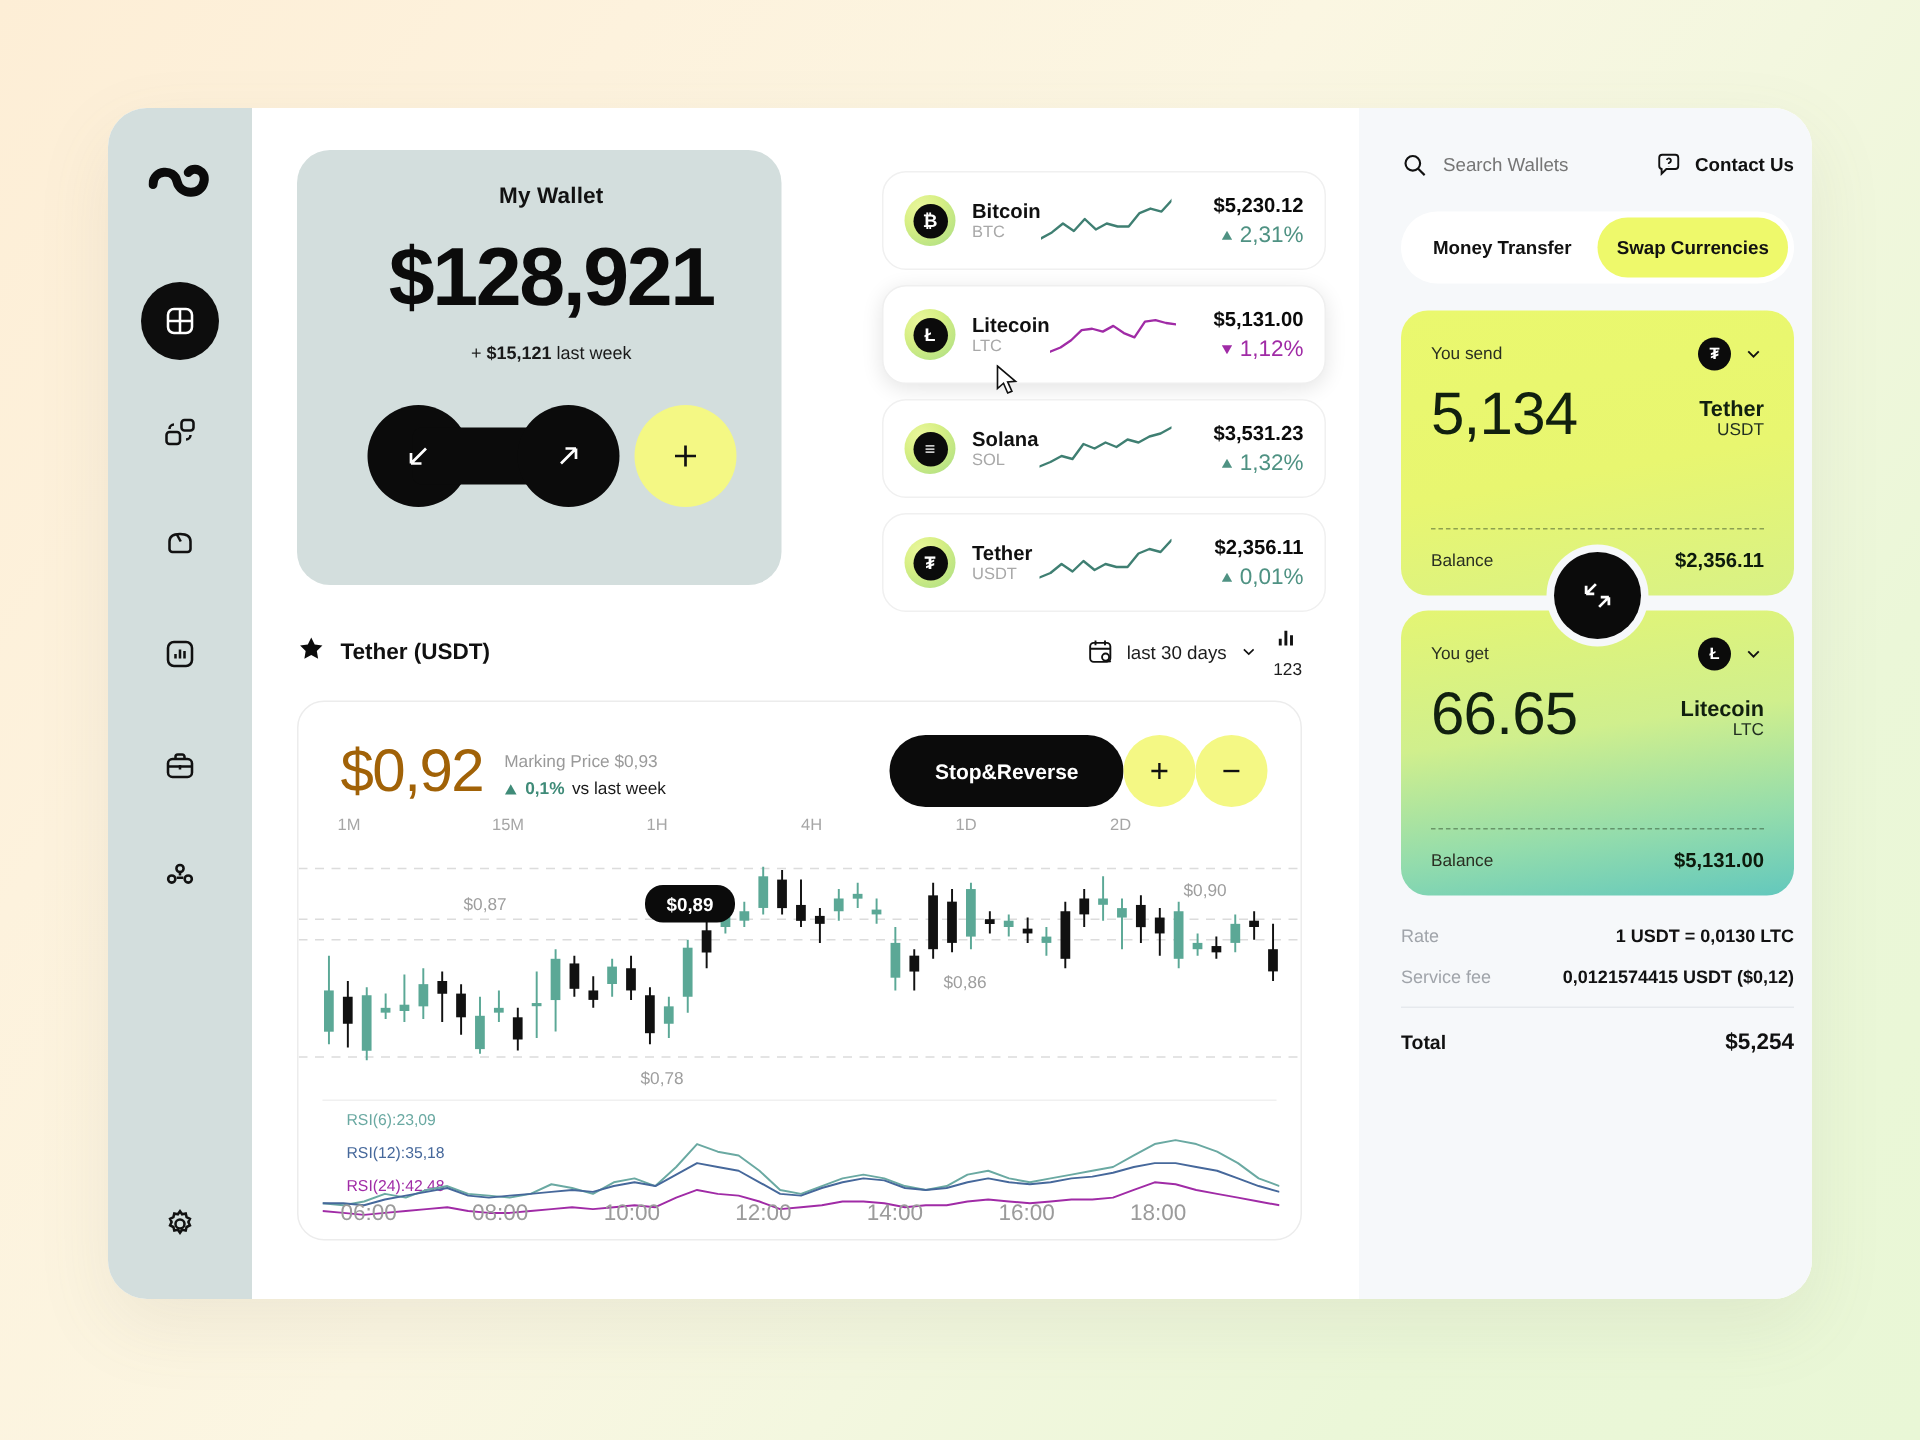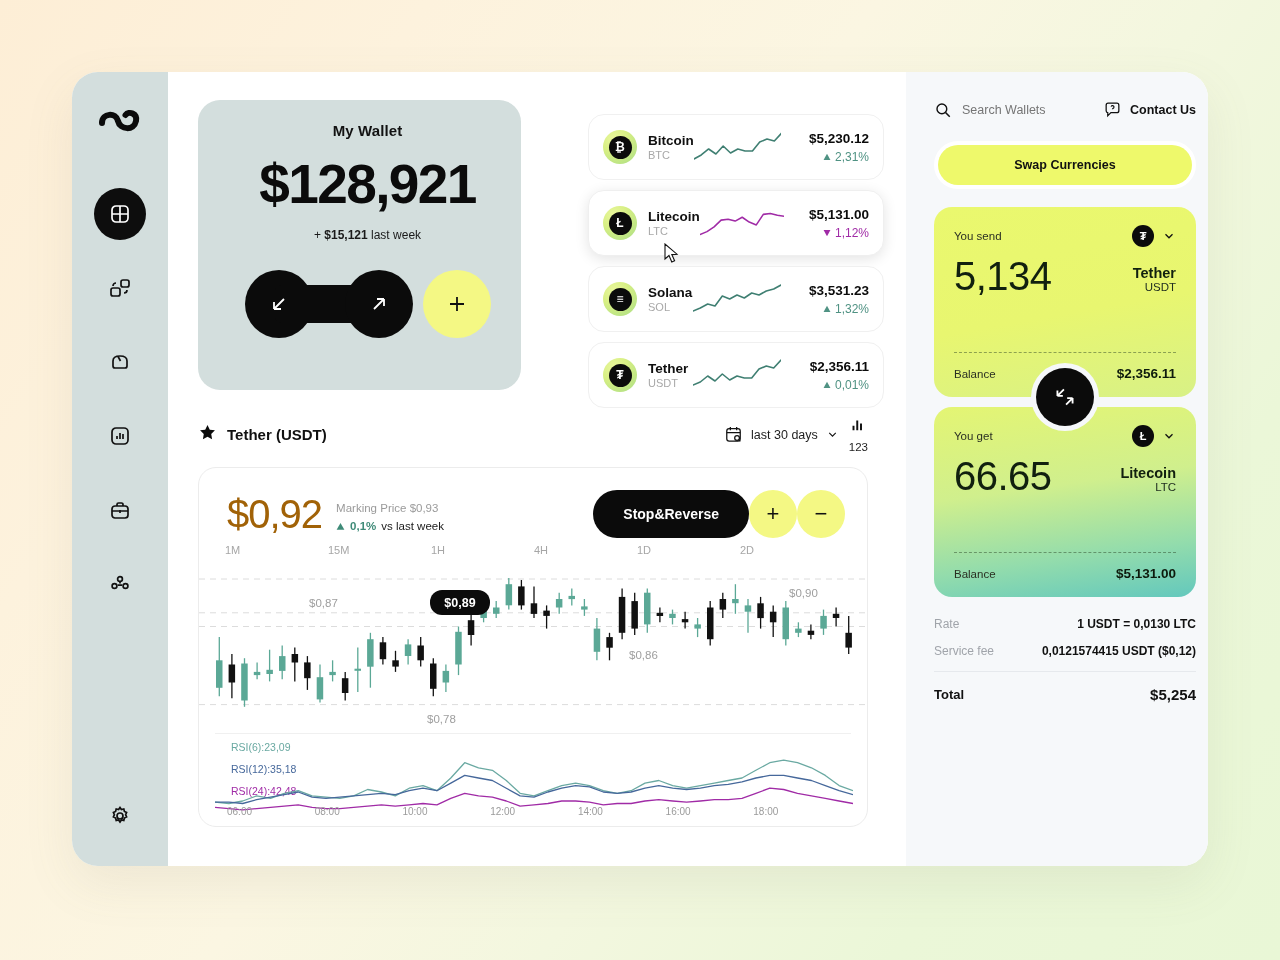--- a/index.html
+++ b/index.html
@@ -111,21 +111,21 @@
     display: flex; align-items: center; justify-content: center; cursor: pointer;
     font-size: 22px; color: #111; border: none;
   }
   .tf-row {
     display: flex; padding: 6px 24px 0 26px; font-size: 11px; color: #a6a6a6;
   }
   .tf-row span { flex: 1; cursor: pointer; }
   .candle-area { position: relative; height: 175px; margin-top: 2px; }
   .rsi-area { position: relative; height: 86px; border-top: 1px solid #f0f0f0; margin: 0 16px; }
   .rsi-legend { position: absolute; left: 16px; top: 7px; font-size: 10.5px; display: flex; gap: 10px; flex-direction: column; }
-  .xaxis { position: absolute; bottom: 2px; left: 12px; right: 10px; display: flex; font-size: 10px; color: #9b9b9b; }
+  .xaxis { position: absolute; bottom: 2px; left: 12px; right: 10px; display: flex; font-size: 15px; color: #9b9b9b; }
   .xaxis span { flex: 1; }
 
   
   .wl-head { display: flex; align-items: center; width: 296px; }
   .wl-title { font-size: 15px; font-weight: 700; color: #111; }
   .wl-dots { margin-left: auto; letter-spacing: 2px; font-size: 17px; color: #111; cursor: pointer; line-height: 1; }
   .wl-list { margin-top: 14px; display: flex; flex-direction: column; gap: 10px; }
   .wl-item {
     width: 296px; height: 66px; border-radius: 16px; background: #fff;
     border: 1px solid #f0f0f0; display: flex; align-items: center; padding: 0 14px;
@@ -141,21 +141,21 @@
     width: 23px; height: 23px; border-radius: 50%; background: #0b0b0b;
     display: flex; align-items: center; justify-content: center;
     color: #fff; font-size: 12px; font-weight: 700;
   }
   .coin-names { margin-left: 11px; }
   .coin-name { font-size: 13.5px; font-weight: 700; color: #101010; line-height: 1.25; }
   .coin-sym { font-size: 11px; color: #a8a8a8; }
   .spark { margin-left: auto; width: 88px; height: 36px; }
   .wl-right { text-align: right; margin-left: 10px; width: 78px; }
   .wl-price { font-size: 13.5px; font-weight: 700; color: #0b0b0b; }
-  .wl-chg { font-size: 12px; margin-top: 4px; display: flex; align-items: center; justify-content: flex-end; gap: 4px; }
+  .wl-chg { font-size: 15px; margin-top: 4px; display: flex; align-items: center; justify-content: flex-end; gap: 4px; }
   .up { color: #4f9283; } .down { color: #a02ba6; }
 
   
   .right { width: 318px; flex: 0 0 318px; background: #f6f8fa; padding: 28px 28px 0 28px; }
   .r-top { display: flex; align-items: center; }
   .search-wrap { display: flex; align-items: center; gap: 10px; flex: 1; cursor: text; }
   .search-input {
     border: none; background: transparent; font-family: inherit;
     font-size: 12.5px; color: #9a9ea3; outline: none; width: 120px;
   }
@@ -612,20 +612,21 @@
       <div class="contact">
         <svg width="19" height="19" viewBox="0 0 24 24" fill="none" stroke="#111" stroke-width="1.6">
           <path d="M4 6.5a2.5 2.5 0 0 1 2.5-2.5h11A2.5 2.5 0 0 1 20 6.5v7a2.5 2.5 0 0 1-2.5 2.5H10l-4 4v-4a2.5 2.5 0 0 1-2-2.5z"></path>
           <path d="M10.3 8.4a1.8 1.8 0 1 1 2.3 2.2c-.5.3-.7.7-.7 1.2M12 13.9v.1" stroke-width="1.5"></path>
         </svg>
         <span>Contact Us</span>
       </div>
     </div>
 
     <div class="seg" id="seg">
+        <button>Money Transfer</button>
         <button class="on">Swap Currencies</button>
       </div>
 
     <div class="swap-wrap">
 
       <div class="swap-card card-send">
         <div class="sc-row">
           <span class="sc-label">You send</span>
           <div class="sc-sel">
             <span class="sc-coin">₮</span>

